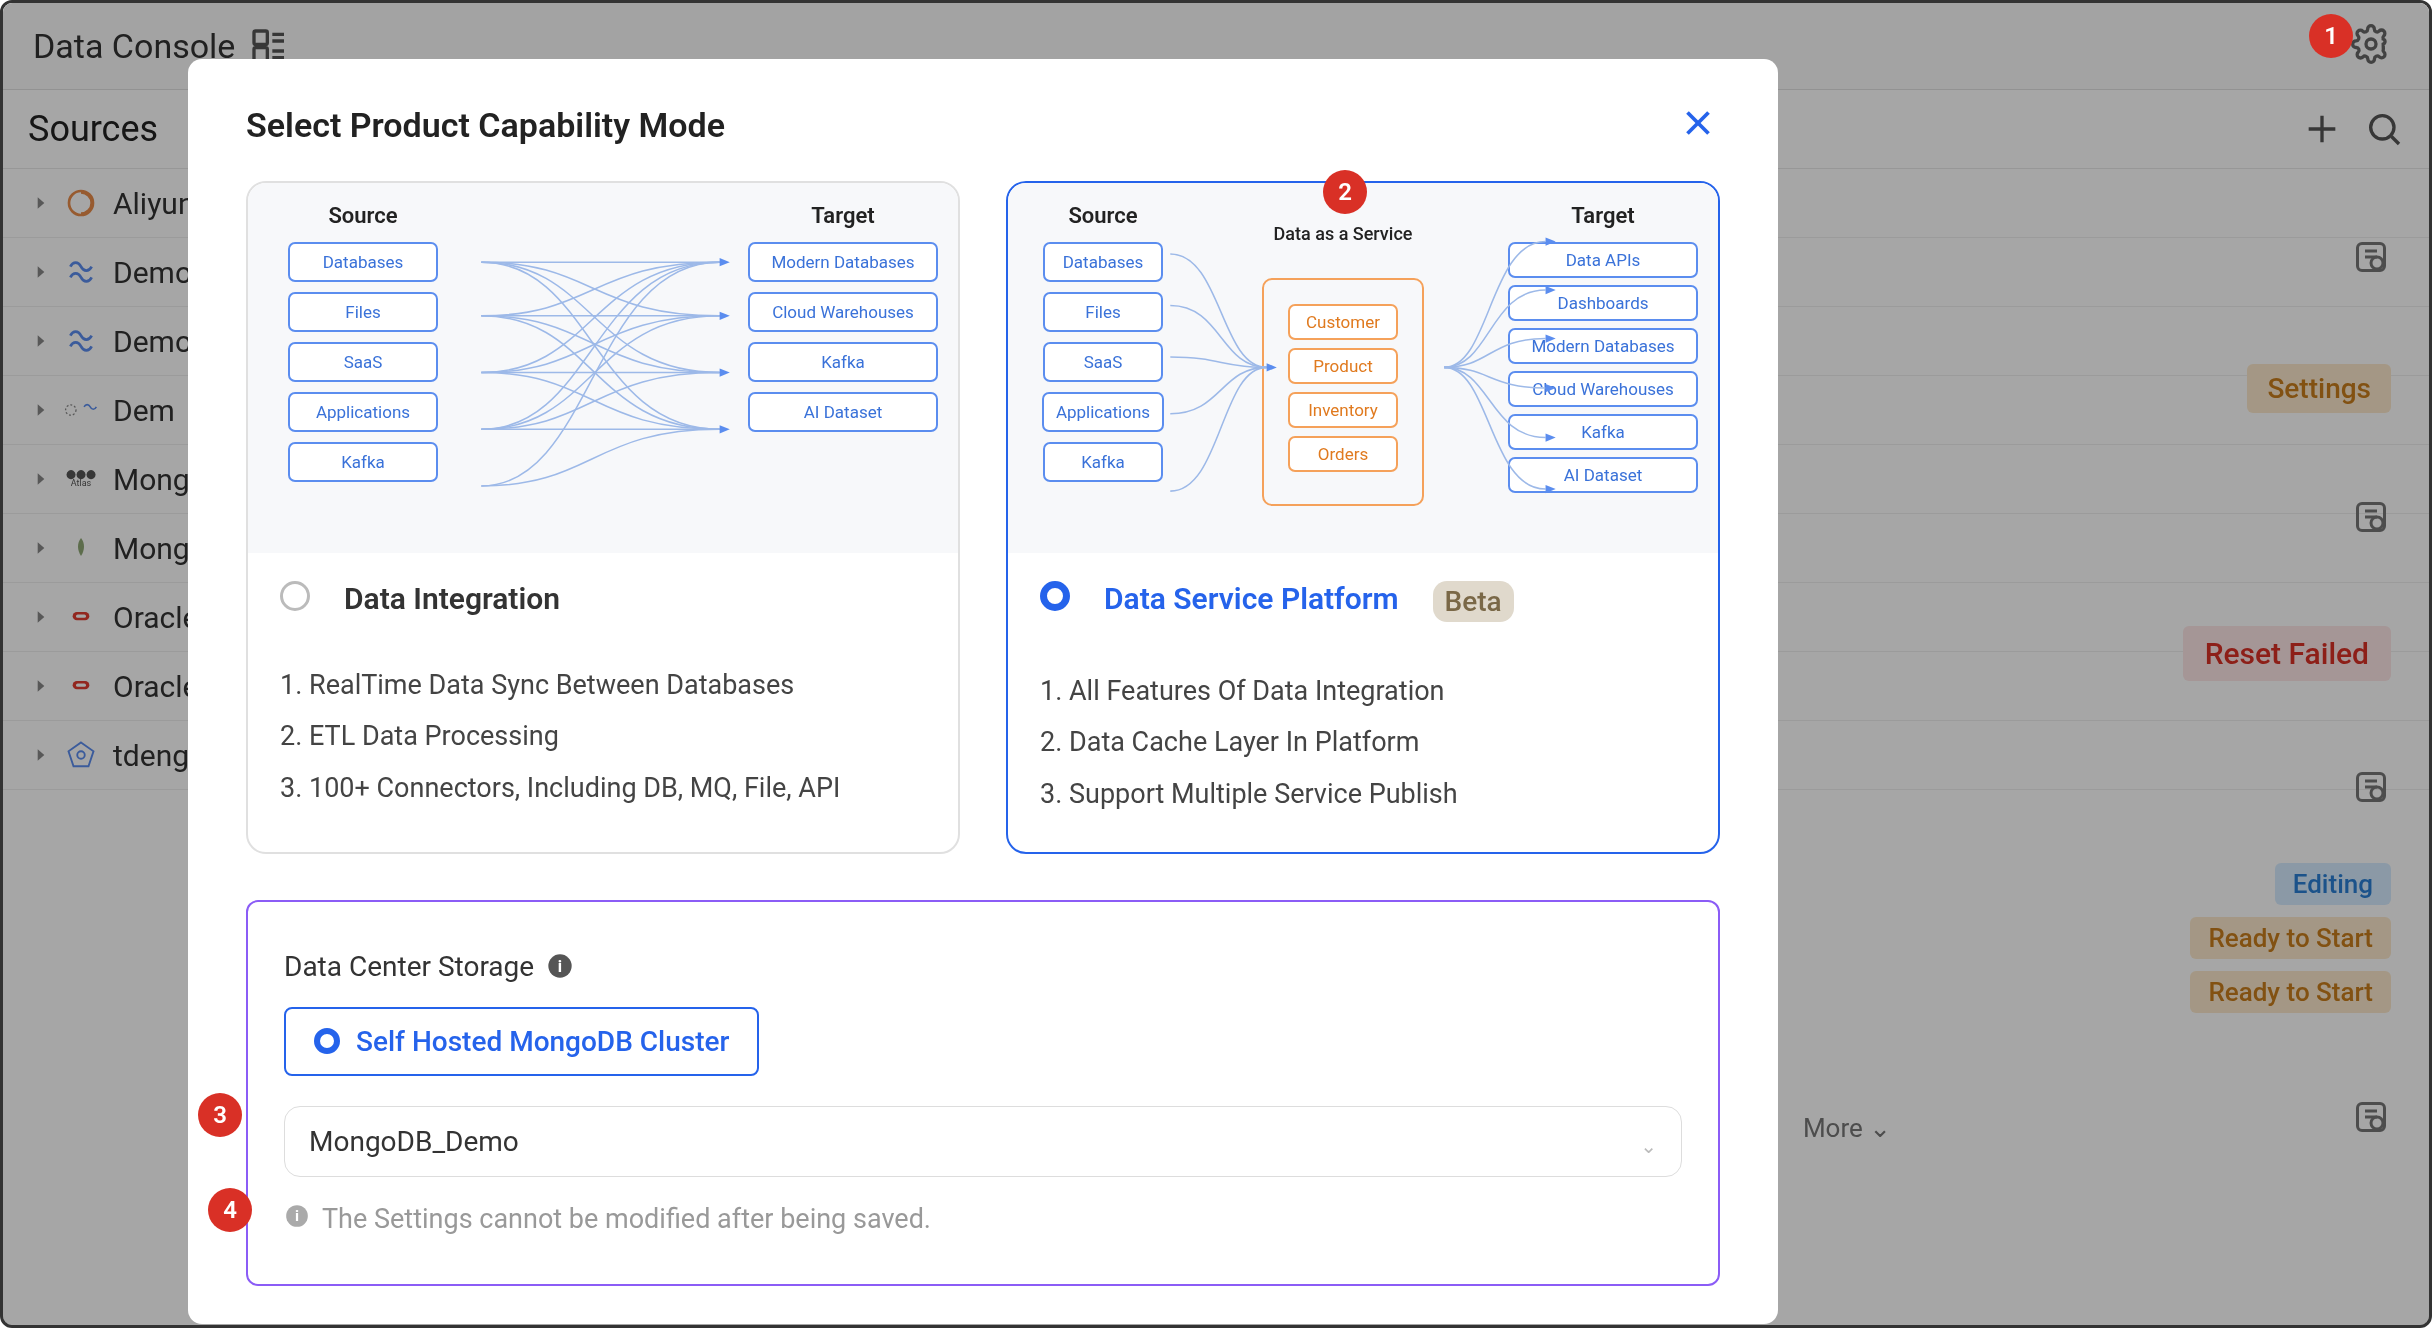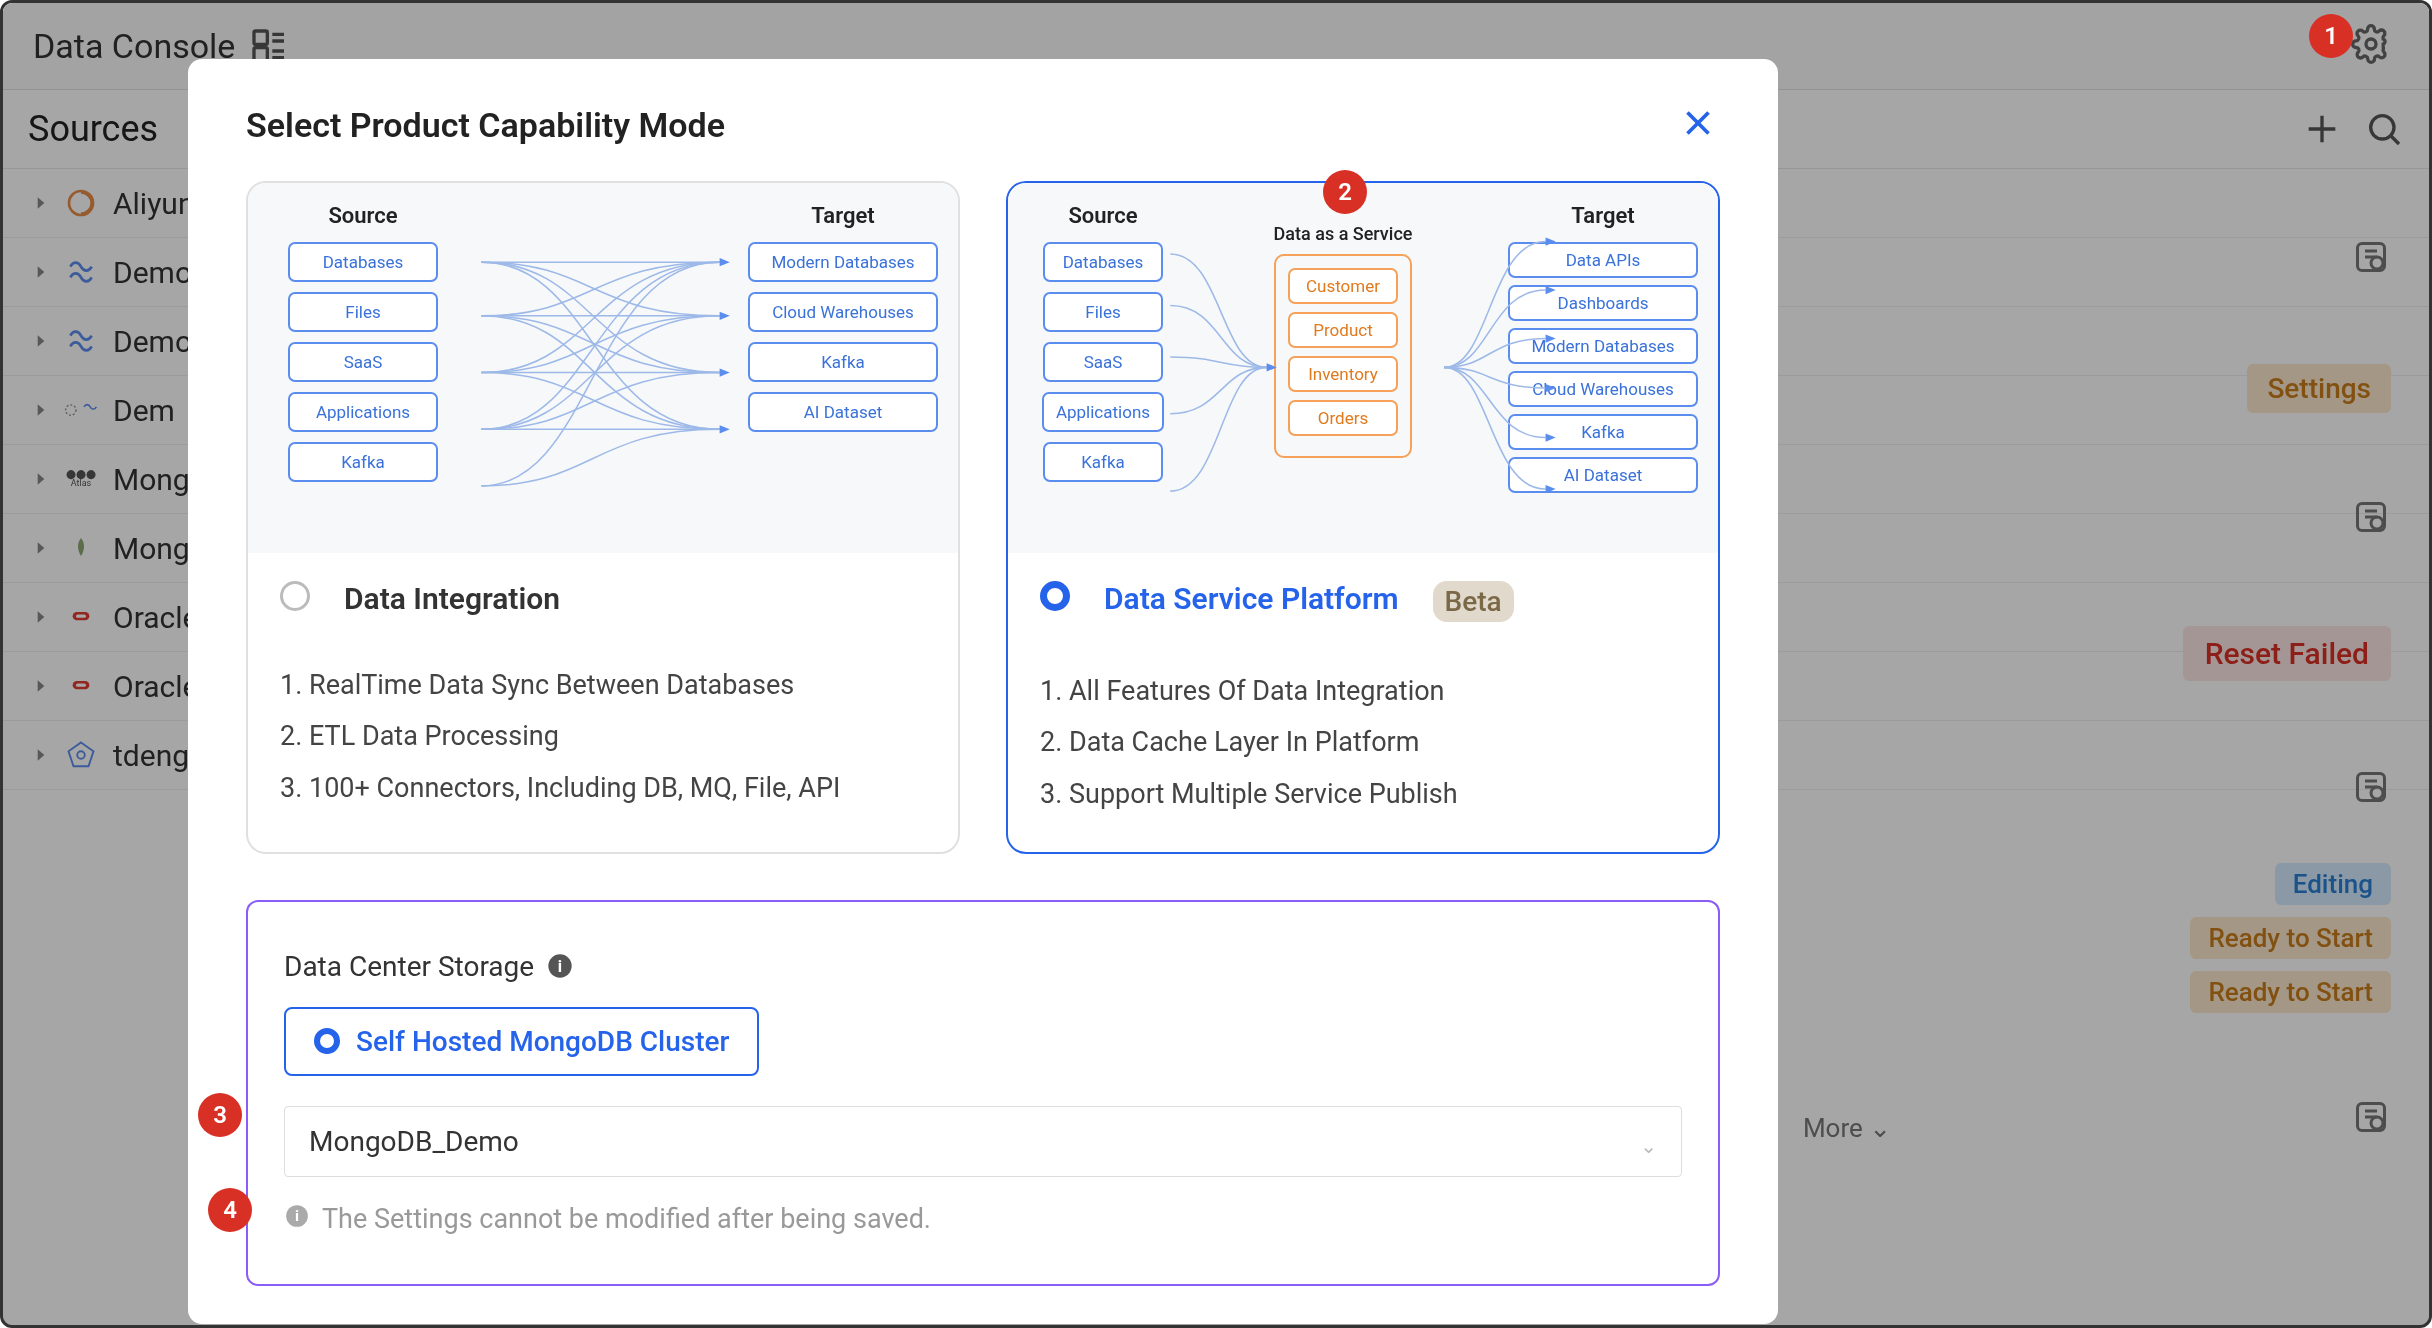--- a/index.html
+++ b/index.html
@@ -286,23 +286,24 @@
   border-color: #f5a15a;
   color: #e07a1f;
   min-width: 110px;
   padding: 6px 10px;
   font-size: 17px;
   margin-bottom: 8px;
 }
 .orange-wrap {
   border: 2px solid #f5a15a;
   border-radius: 10px;
-  padding: 12px;
+  padding: 24px;
   display: flex;
   flex-direction: column;
+  margin-top: 24px;
 }
 .diag-svg {
   position: absolute;
   top: 40px;
   left: 0;
   width: 100%;
   height: calc(100% - 40px);
   pointer-events: none;
 }
 .card-body {
@@ -381,21 +382,21 @@
   width: 26px;
   height: 26px;
 }
 .storage-option-label {
   font-size: 28px;
   color: #2563eb;
   font-weight: 500;
 }
 .storage-select {
   border: 1px solid #ddd;
-  border-radius: 4px;
+  border-radius: 16px;
   padding: 18px 24px;
   font-size: 28px;
   color: #333;
   width: 100%;
   display: flex;
   align-items: flex-end;
   justify-content: space-between;
   margin-bottom: 26px;
 }
 .chevron-down-light {

